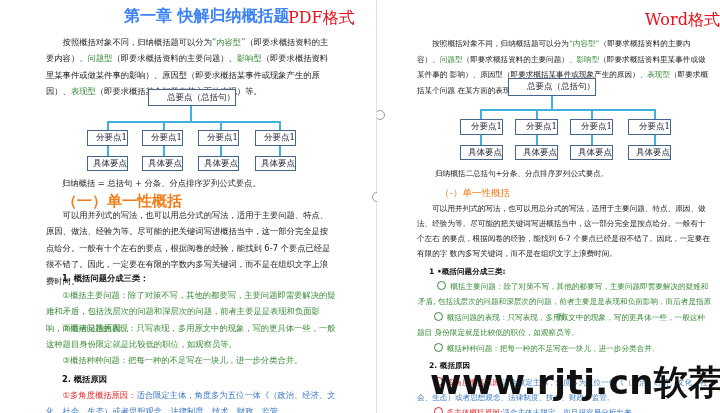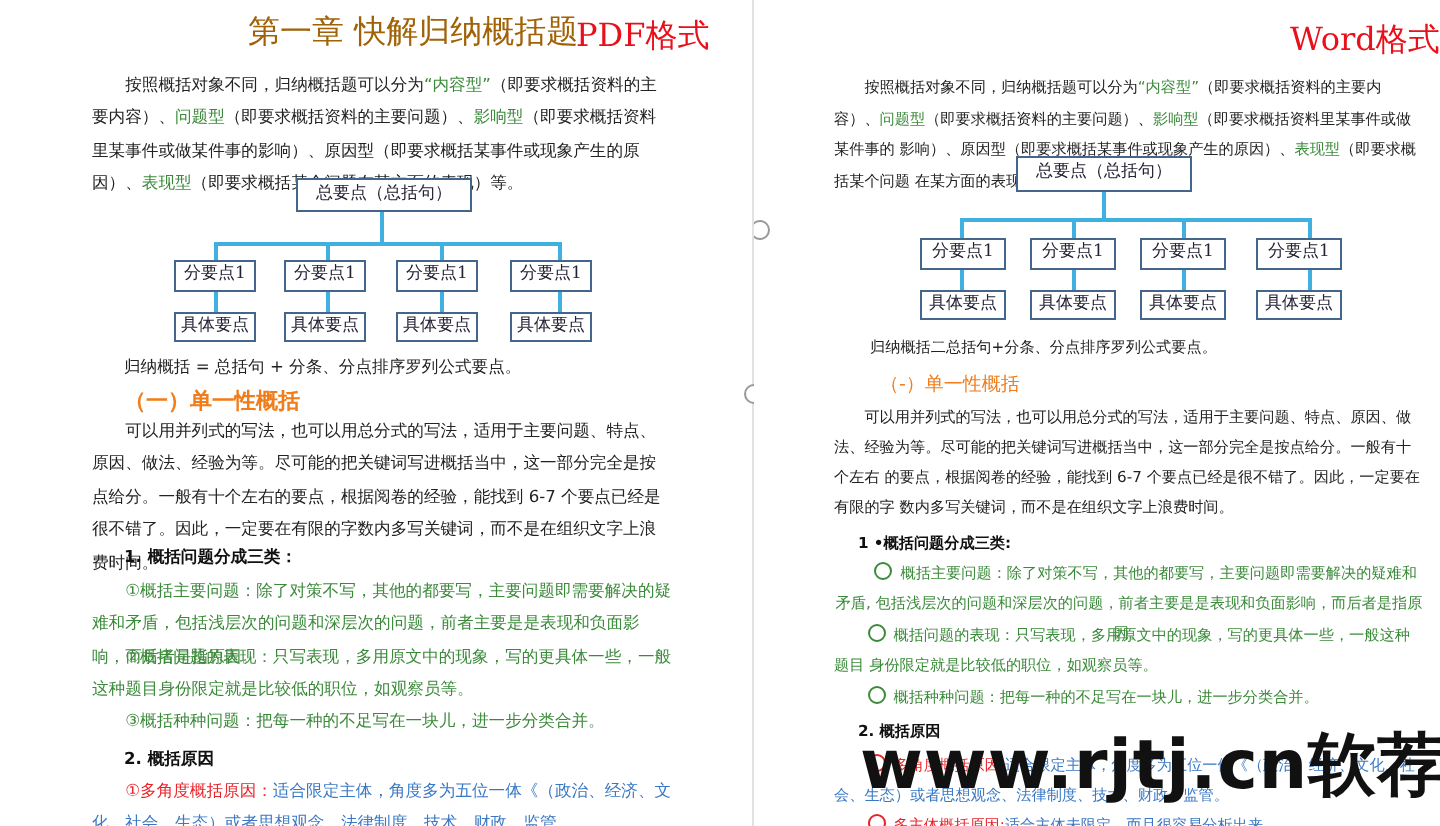--- a/index.html
+++ b/index.html
@@ -2,34 +2,34 @@
 <html><head>
 <meta charset="utf-8">
 <style>
   html,body{margin:0;padding:0;}
   body{width:720px;height:413px;overflow:hidden;background:#fff;font-family:"DejaVu Sans",sans-serif;position:relative;}
   .page{position:absolute;top:0;height:413px;overflow:hidden;background:#fff;}
   #pdf{left:0;width:376px;}
   #word{left:377px;width:343px;}
   .divider{position:absolute;left:376px;top:0;width:1px;height:413px;background:#e2e2e2;}
   .ring{position:absolute;width:8px;height:8px;border:1px solid #999;border-radius:50%;background:#fff;}
-  .title{position:absolute;font-weight:normal;color:#a16207;white-space:nowrap;}
+  .title{position:absolute;font-weight:bold;color:#3b82f6;white-space:nowrap;}
   #pdf .title{left:124px;top:6px;font-size:16px;}
   #word .title{left:127px;top:6px;font-size:16px;font-weight:normal;font-family:"DejaVu Serif",serif;color:#222;}
   .fmt{position:absolute;color:#e8101a;font-family:"DejaVu Serif",serif;font-size:16px;white-space:nowrap;}
   #pdf .fmt{left:288px;top:8px;text-align:right;}
   #word .fmt{left:268px;top:10px;}
   .para{position:absolute;font-size:8.3px;line-height:16.4px;color:#222;}
   .indent{text-indent:2em;}
   .g{color:#3b8a3a;}
   .r{color:#e8242a;}
   .b{color:#3a78c4;}
   .o{color:#f07d1a;font-weight:bold;}
   .h{font-weight:bold;color:#111;}
-  .node{position:absolute;border:1.5px solid #44668c;background:#fff;font-family:"DejaVu Serif",serif;font-size:8.5px;color:#223;text-align:center;box-sizing:border-box;}
+  .node{position:absolute;border:1.5px solid #44668c;background:#fff;font-family:"DejaVu Serif",serif;font-size:8.5px;color:#223;text-align:right;box-sizing:border-box;}
   .line{position:absolute;background:#3fb0e0;}
   .wm{position:absolute;left:430px;top:360px;font-size:34px;font-weight:bold;color:#111;white-space:nowrap;letter-spacing:0.5px;}
   .bullet{display:inline-block;width:7px;height:7px;border:1px solid currentColor;border-radius:50%;margin-right:4px;vertical-align:-1px;}
 </style>
 </head>
 <body>
 
 <div class="page" id="pdf">
   <div class="title">第一章  快解归纳概括题</div>
   <div class="fmt">PDF格式</div>
@@ -52,21 +52,21 @@
     <div class="line" style="left:163px;top:146px;width:1.5px;height:10px;"></div>
     <div class="line" style="left:220px;top:146px;width:1.5px;height:10px;"></div>
     <div class="line" style="left:279px;top:146px;width:1.5px;height:10px;"></div>
     <div class="node" style="left:87px;top:156px;width:41px;height:15px;line-height:12px;">具体要点</div>
     <div class="node" style="left:142px;top:156px;width:41px;height:15px;line-height:12px;">具体要点</div>
     <div class="node" style="left:198px;top:156px;width:41px;height:15px;line-height:12px;">具体要点</div>
     <div class="node" style="left:255px;top:156px;width:41px;height:15px;line-height:12px;">具体要点</div>
   </div>
 
   <div class="para" style="left:62px;top:175px;width:290px;">归纳概括 = 总括句 + 分条、分点排序罗列公式要点。</div>
-  <div class="para o" style="left:62px;top:193px;font-size:11px;">（一）单一性概括</div>
+  <div class="para o" style="left:62px;top:193px;font-size:15px;">（一）单一性概括</div>
   <div class="para indent" style="left:46px;top:207px;width:290px;">可以用并列式的写法，也可以用总分式的写法，适用于主要问题、特点、原因、做法、经验为等。尽可能的把关键词写进概括当中，这一部分完全是按点给分。一般有十个左右的要点，根据阅卷的经验，能找到 6-7 个要点已经是很不错了。因此，一定要在有限的字数内多写关键词，而不是在组织文字上浪费时间。</div>
 
   <div class="para h" style="left:62px;top:270px;">1. 概括问题分成三类：</div>
   <div class="para indent g" style="left:46px;top:287px;width:290px;">①概括主要问题：除了对策不写，其他的都要写，主要问题即需要解决的疑难和矛盾，包括浅层次的问题和深层次的问题，前者主要是是表现和负面影响，而后者是指原因。</div>
   <div class="para indent g" style="left:46px;top:320px;width:290px;">②概括问题的表现：只写表现，多用原文中的现象，写的更具体一些，一般这种题目身份限定就是比较低的职位，如观察员等。</div>
   <div class="para indent g" style="left:46px;top:352px;width:290px;">③概括种种问题：把每一种的不足写在一块儿，进一步分类合并。</div>
 
   <div class="para h" style="left:62px;top:371px;">2. 概括原因</div>
   <div class="para indent b" style="left:46px;top:387px;width:290px;"><span class="r">①多角度概括原因：</span><span>适合限定主体，角度多为五位一体《（政治、经济、文化、社会、生态）或者思想观念、法律制度、技术、财政、监管。</span></div>
 

